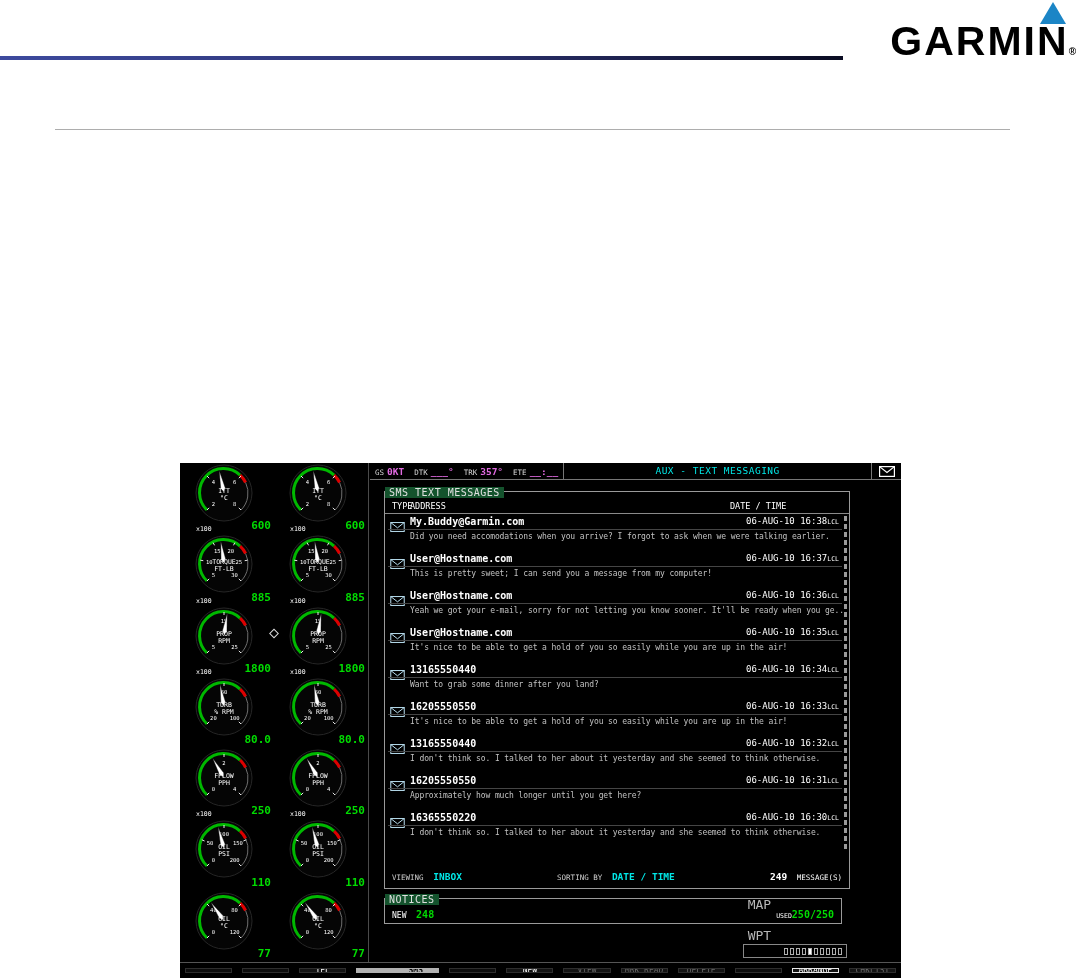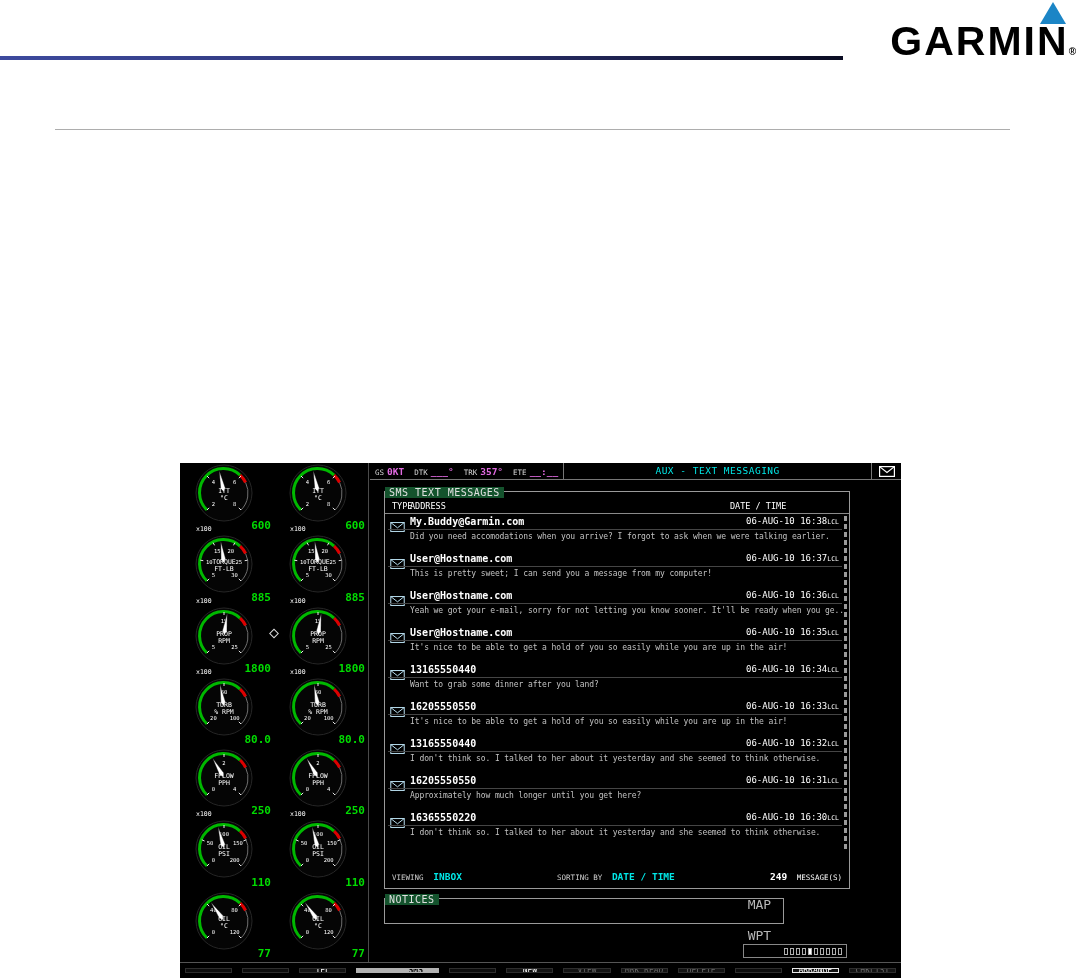--- a/index.html
+++ b/index.html
@@ -74,21 +74,21 @@
   .sms-scrollbar { position:absolute; top:24px; right:2px; width:3px; height:333px;
     background:repeating-linear-gradient(to bottom,#9a9a9a 0 5px, transparent 5px 8px); }
   .sms-footer { position:absolute; left:7px; right:7px; bottom:4px;
     display:flex; justify-content:space-between; align-items:center;margin-top:29px; }
   .f-label { font-size:7.5px; color:#d0d0d0; }
   .f-cyan { font-size:9.5px; color:#00e7e7; font-weight:bold; }
   .f-count { font-size:9.5px; color:#fff; font-weight:bold; }
   .f-count-label { font-size:7.5px; color:#fff; }
 
   
-  .notices-box { position:absolute; left:14px; top:435px; width:400px; height:26px; border:1px solid #9a9a9a; }
+  .notices-box { position:absolute; left:14px; top:435px; width:458px; height:26px; border:1px solid #9a9a9a; }
   .notices-content { position:absolute; left:0; right:0; top:3px; bottom:0;
     display:flex; align-items:center; justify-content:space-between; padding:0 7px; }
   .n-label { font-size:8px; color:#fff; }
   .n-label-sm { font-size:6.5px; color:#fff; }
   .n-value { font-size:10px; color:#00dc00; font-weight:bold; }
 
   
   .pagegroup { position:absolute; right:54px; top:481px; height:14px; border:1px solid #888;
     display:flex; align-items:center; padding:0 4px; gap:5px; background:#000; }
   .pg-labels { display:flex; gap:16px; font-size:13px; color:#b8b8b8;flex-direction:column; }
@@ -643,20 +643,24 @@
         <div class="sms-scrollbar"></div>
         <div class="sms-footer">
           <span><span class="f-label">VIEWING</span> <span class="f-cyan">INBOX</span></span>
           <span><span class="f-label">SORTING BY</span> <span class="f-cyan">DATE / TIME</span></span>
           <span><span class="f-count">249</span> <span class="f-count-label">MESSAGE(S)</span></span>
         </div>
       </div>
 
       <div class="notices-box">
         <span class="box-title">NOTICES</span>
+        <div class="notices-content">
+          <span><span class="n-label">NEW</span> <span class="n-value">248</span></span>
+          <span><span class="n-label-sm">USED</span><span class="n-value">250/250</span></span>
+        </div>
       </div>
 
       <div class="pagegroup">
         <span class="pg-labels">
             <span>MAP</span>
             <span>WPT</span>
             <span class="pg-active">AUX</span>
             <span>NRST</span>
           </span>
         <span class="pg-boxes">

